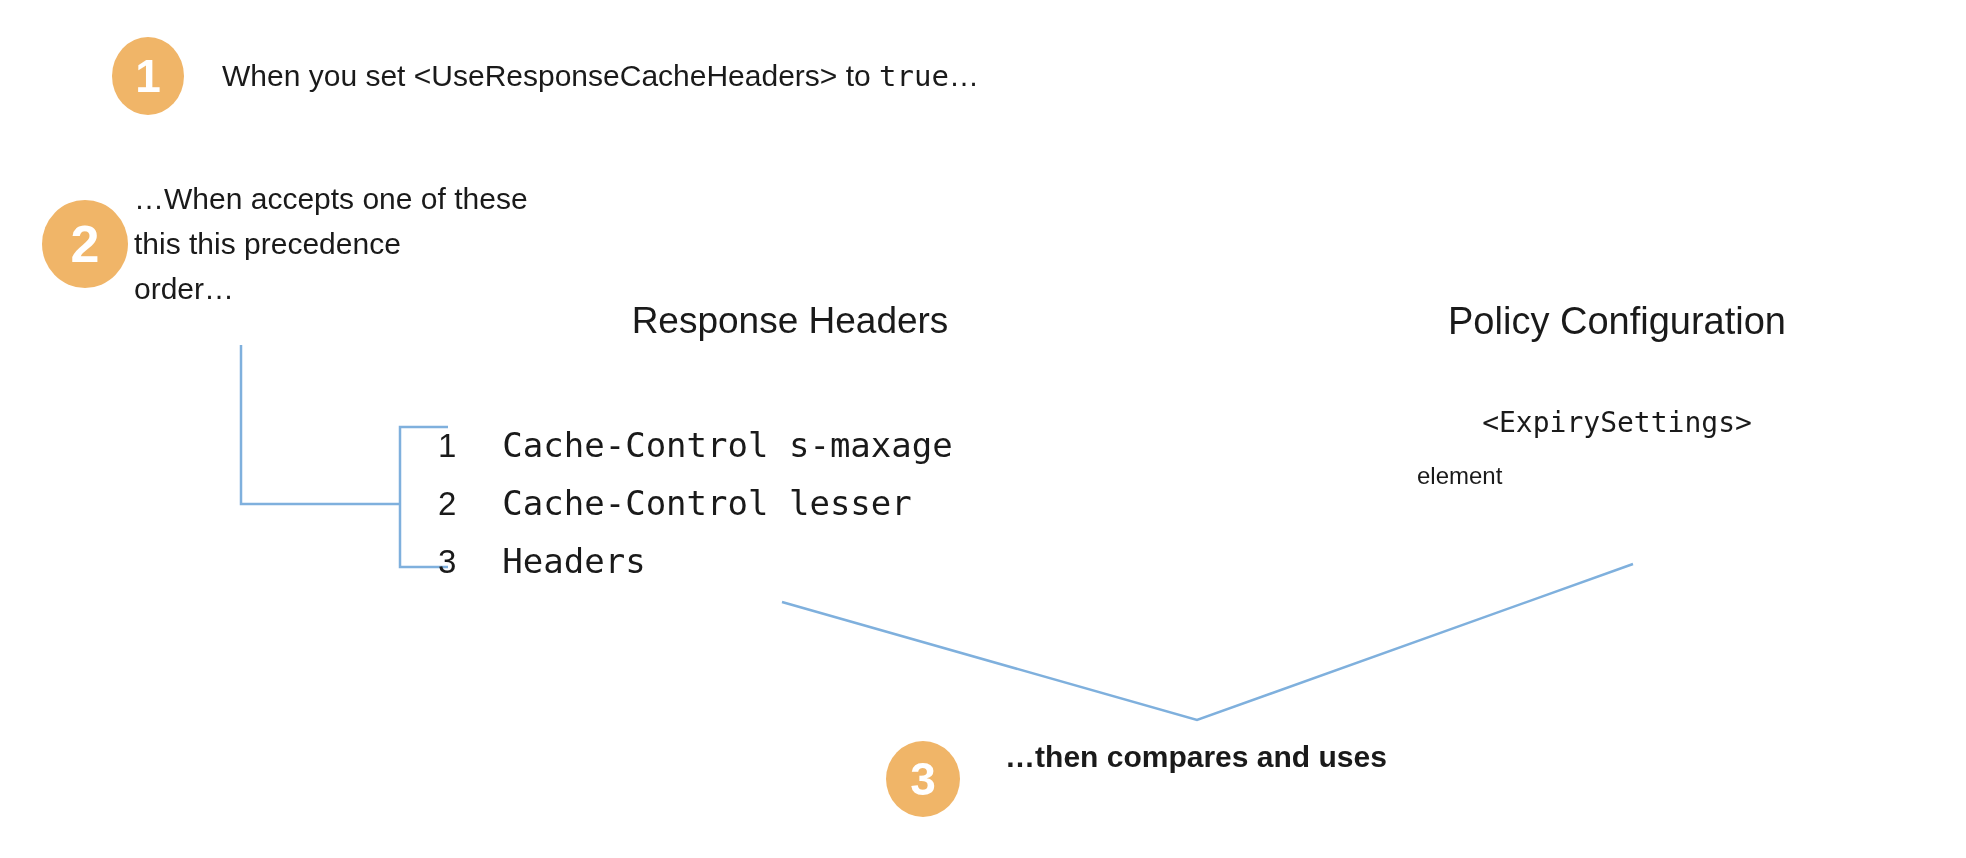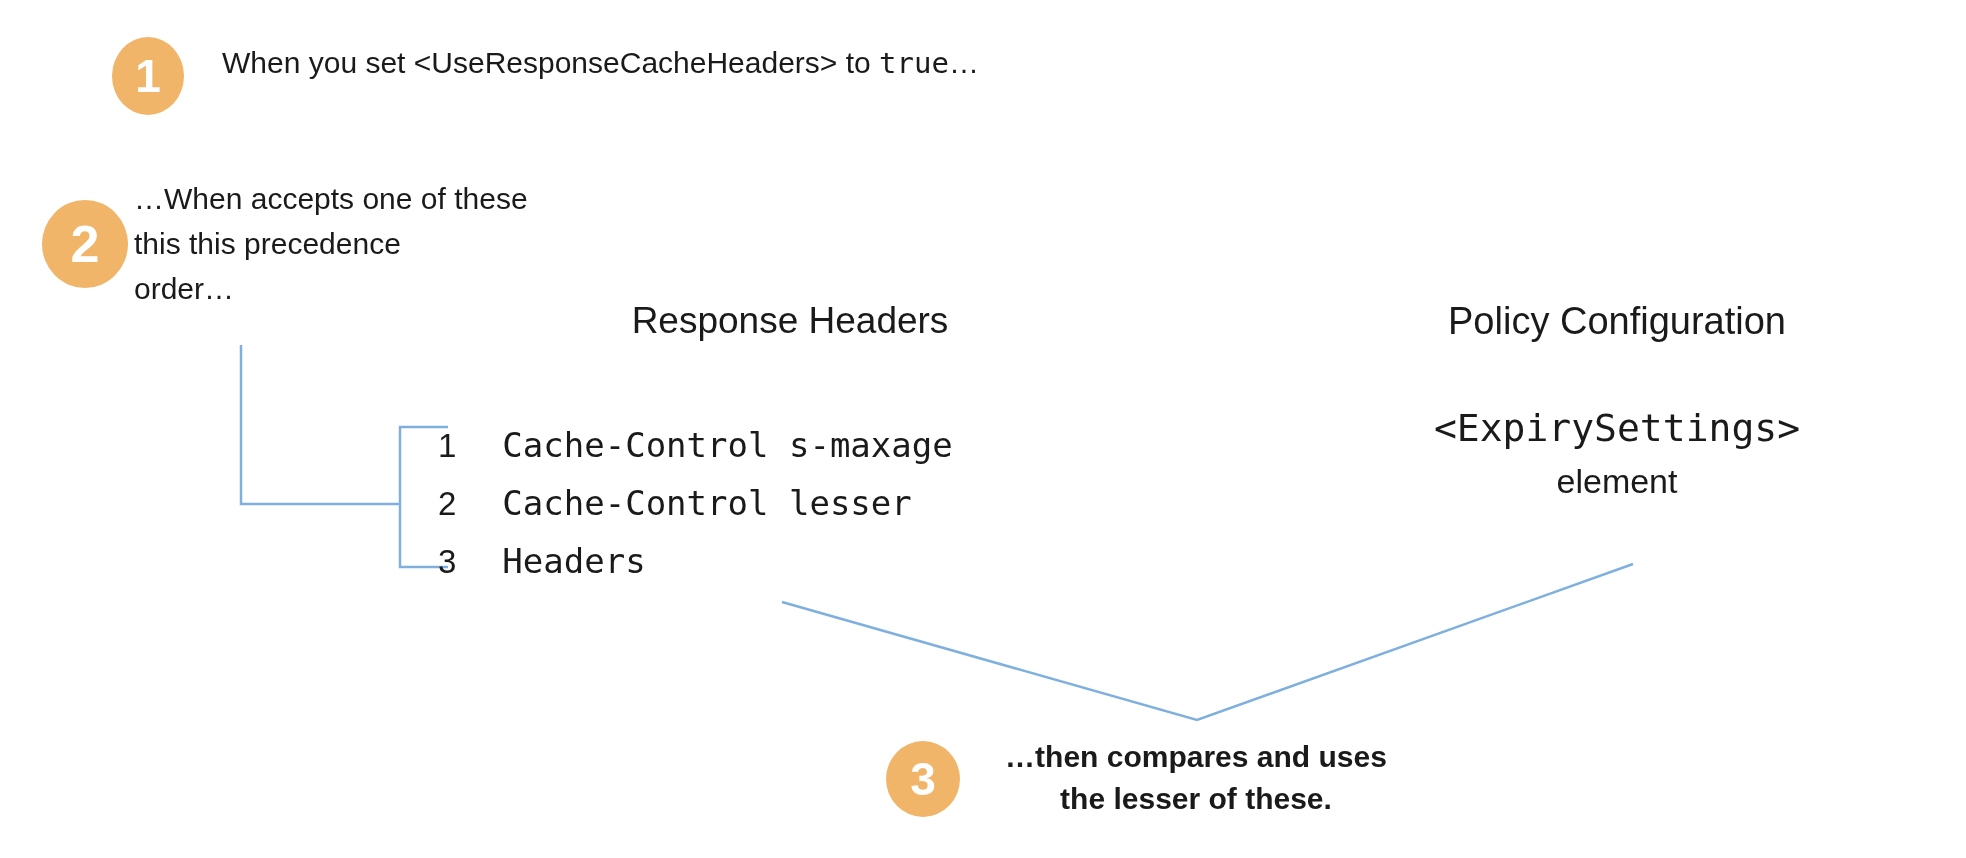--- a/index.html
+++ b/index.html
@@ -30,21 +30,21 @@
     align-items: center;
     justify-content: center;
     font-weight: bold;
     line-height: 1;
   }
   .badge-1 { left: 112px; top: 37px;  width: 72px; height: 78px; font-size: 46px; }
   .badge-2 { left: 42px;  top: 200px; width: 86px; height: 88px; font-size: 52px; }
   .badge-3 { left: 886px; top: 741px; width: 74px; height: 76px; font-size: 46px; }
   .mono { font-family: "DejaVu Sans Mono", monospace; }
   .step1-text {
-    position: absolute; left: 222px; top: 46px;
+    position: absolute; left: 222px; top: 59px;
     font-size: 30px; white-space: nowrap;
   }
   .step1-text .mono { font-size: 29px; }
   .step2-text {
     position: absolute; left: 134px; top: 176px;
     font-size: 30px; line-height: 45px;
   }
   .heading-rh {
     position: absolute; left: 590px; top: 300px; width: 400px;
     text-align: center; font-size: 37px; white-space: nowrap;
@@ -57,25 +57,25 @@
     position: absolute; left: 438px; top: 416px;
   }
   .rh-row {
     display: flex; align-items: baseline; gap: 18px;
     height: 58px; line-height: 58px; white-space: nowrap;
   }
   .rh-rank { font-size: 33px; }
   .rh-value { font-size: 34px; margin-left: 28px; }
   .expiry-code {
     position: absolute; left: 1417px; top: 406px; width: 400px;
-    text-align: center; font-size: 38px; white-space: nowrap;
+    text-align: center; font-size: 28px; white-space: nowrap;
   }
   .expiry-caption {
     position: absolute; left: 1417px; top: 462px; width: 400px;
-    text-align: center; font-size: 34px;
+    font-size: 24px;
   }
   .step3-text {
     position: absolute; left: 998px; top: 736px; width: 396px;
     text-align: center; font-size: 30px; line-height: 42px; font-weight: bold;
   }
 </style>
 </head>
 <body>
 
 <div class="canvas">
@@ -114,16 +114,15 @@
     </div>
   </div>
 
   <div class="heading-pc">Policy Configuration</div>
   <div class="expiry-code mono">&lt;ExpirySettings&gt;</div>
   <div class="expiry-caption">element</div>
 
   <div class="badge badge-3" style="background-color: rgb(240, 181, 104); color: rgb(255, 255, 255);">3</div>
   <div class="step3-text">
     <div>…then compares and uses</div>
-    <div>the lesser of these.</div>
   </div>
 
 </div>
 
 </body></html>

